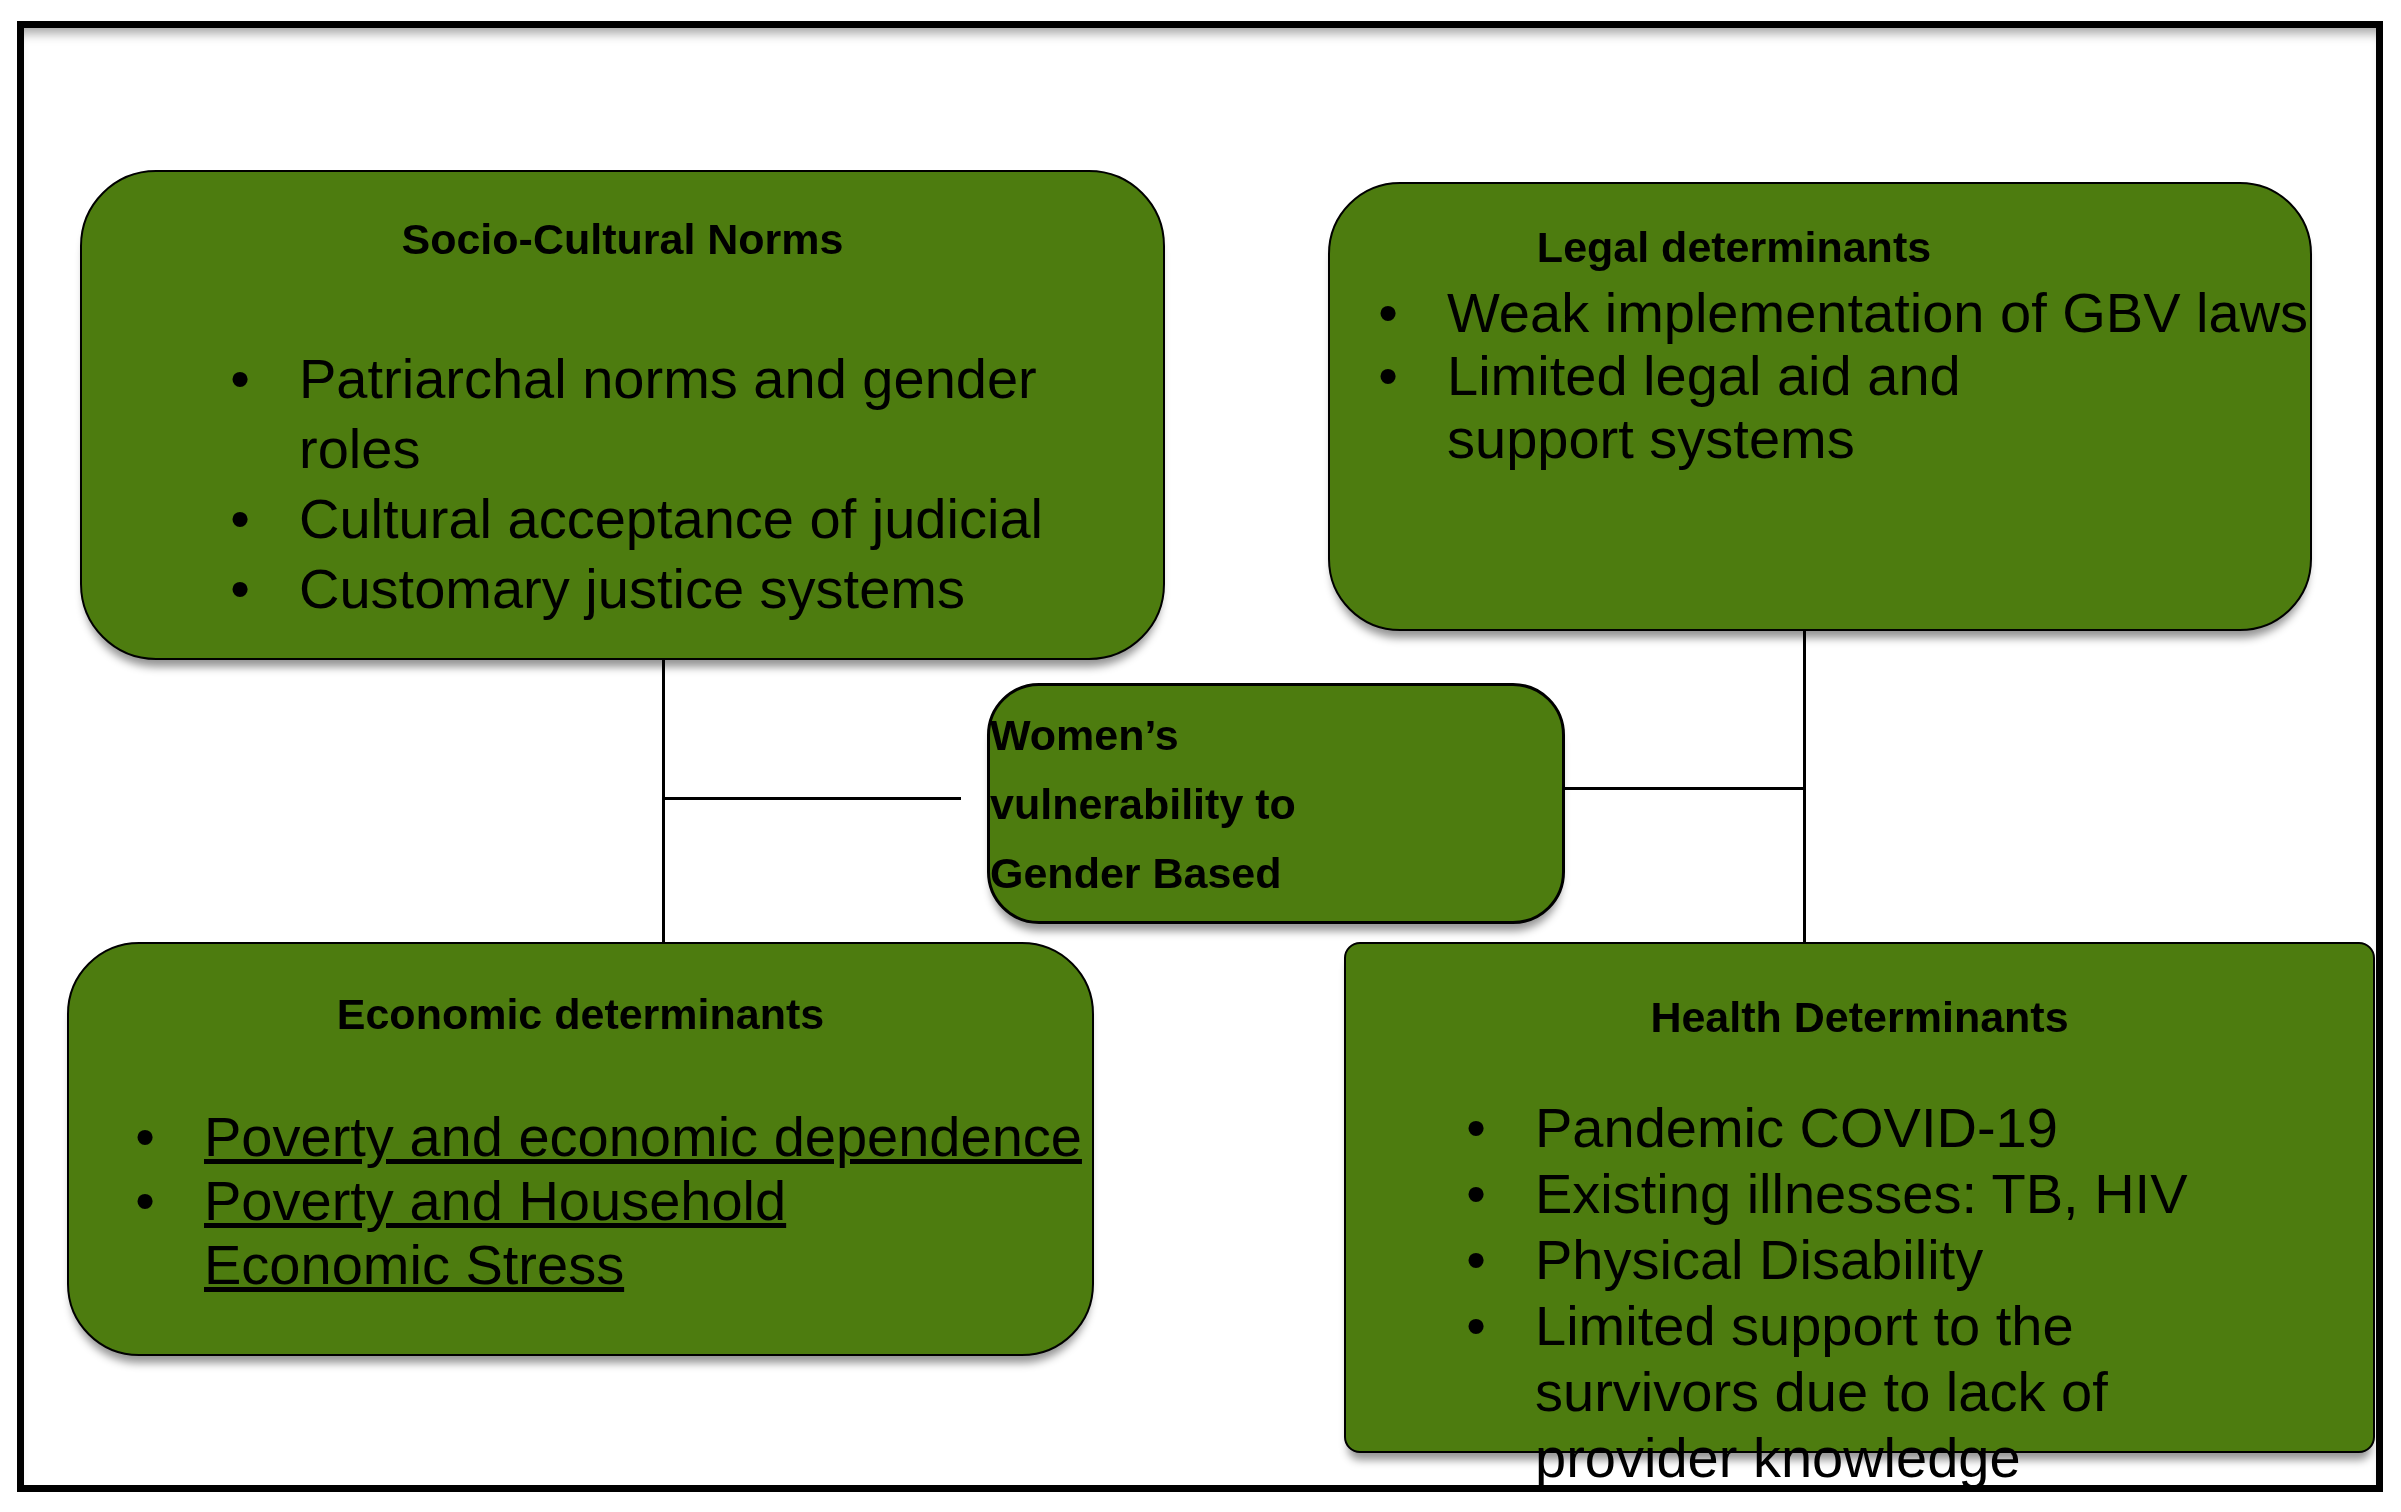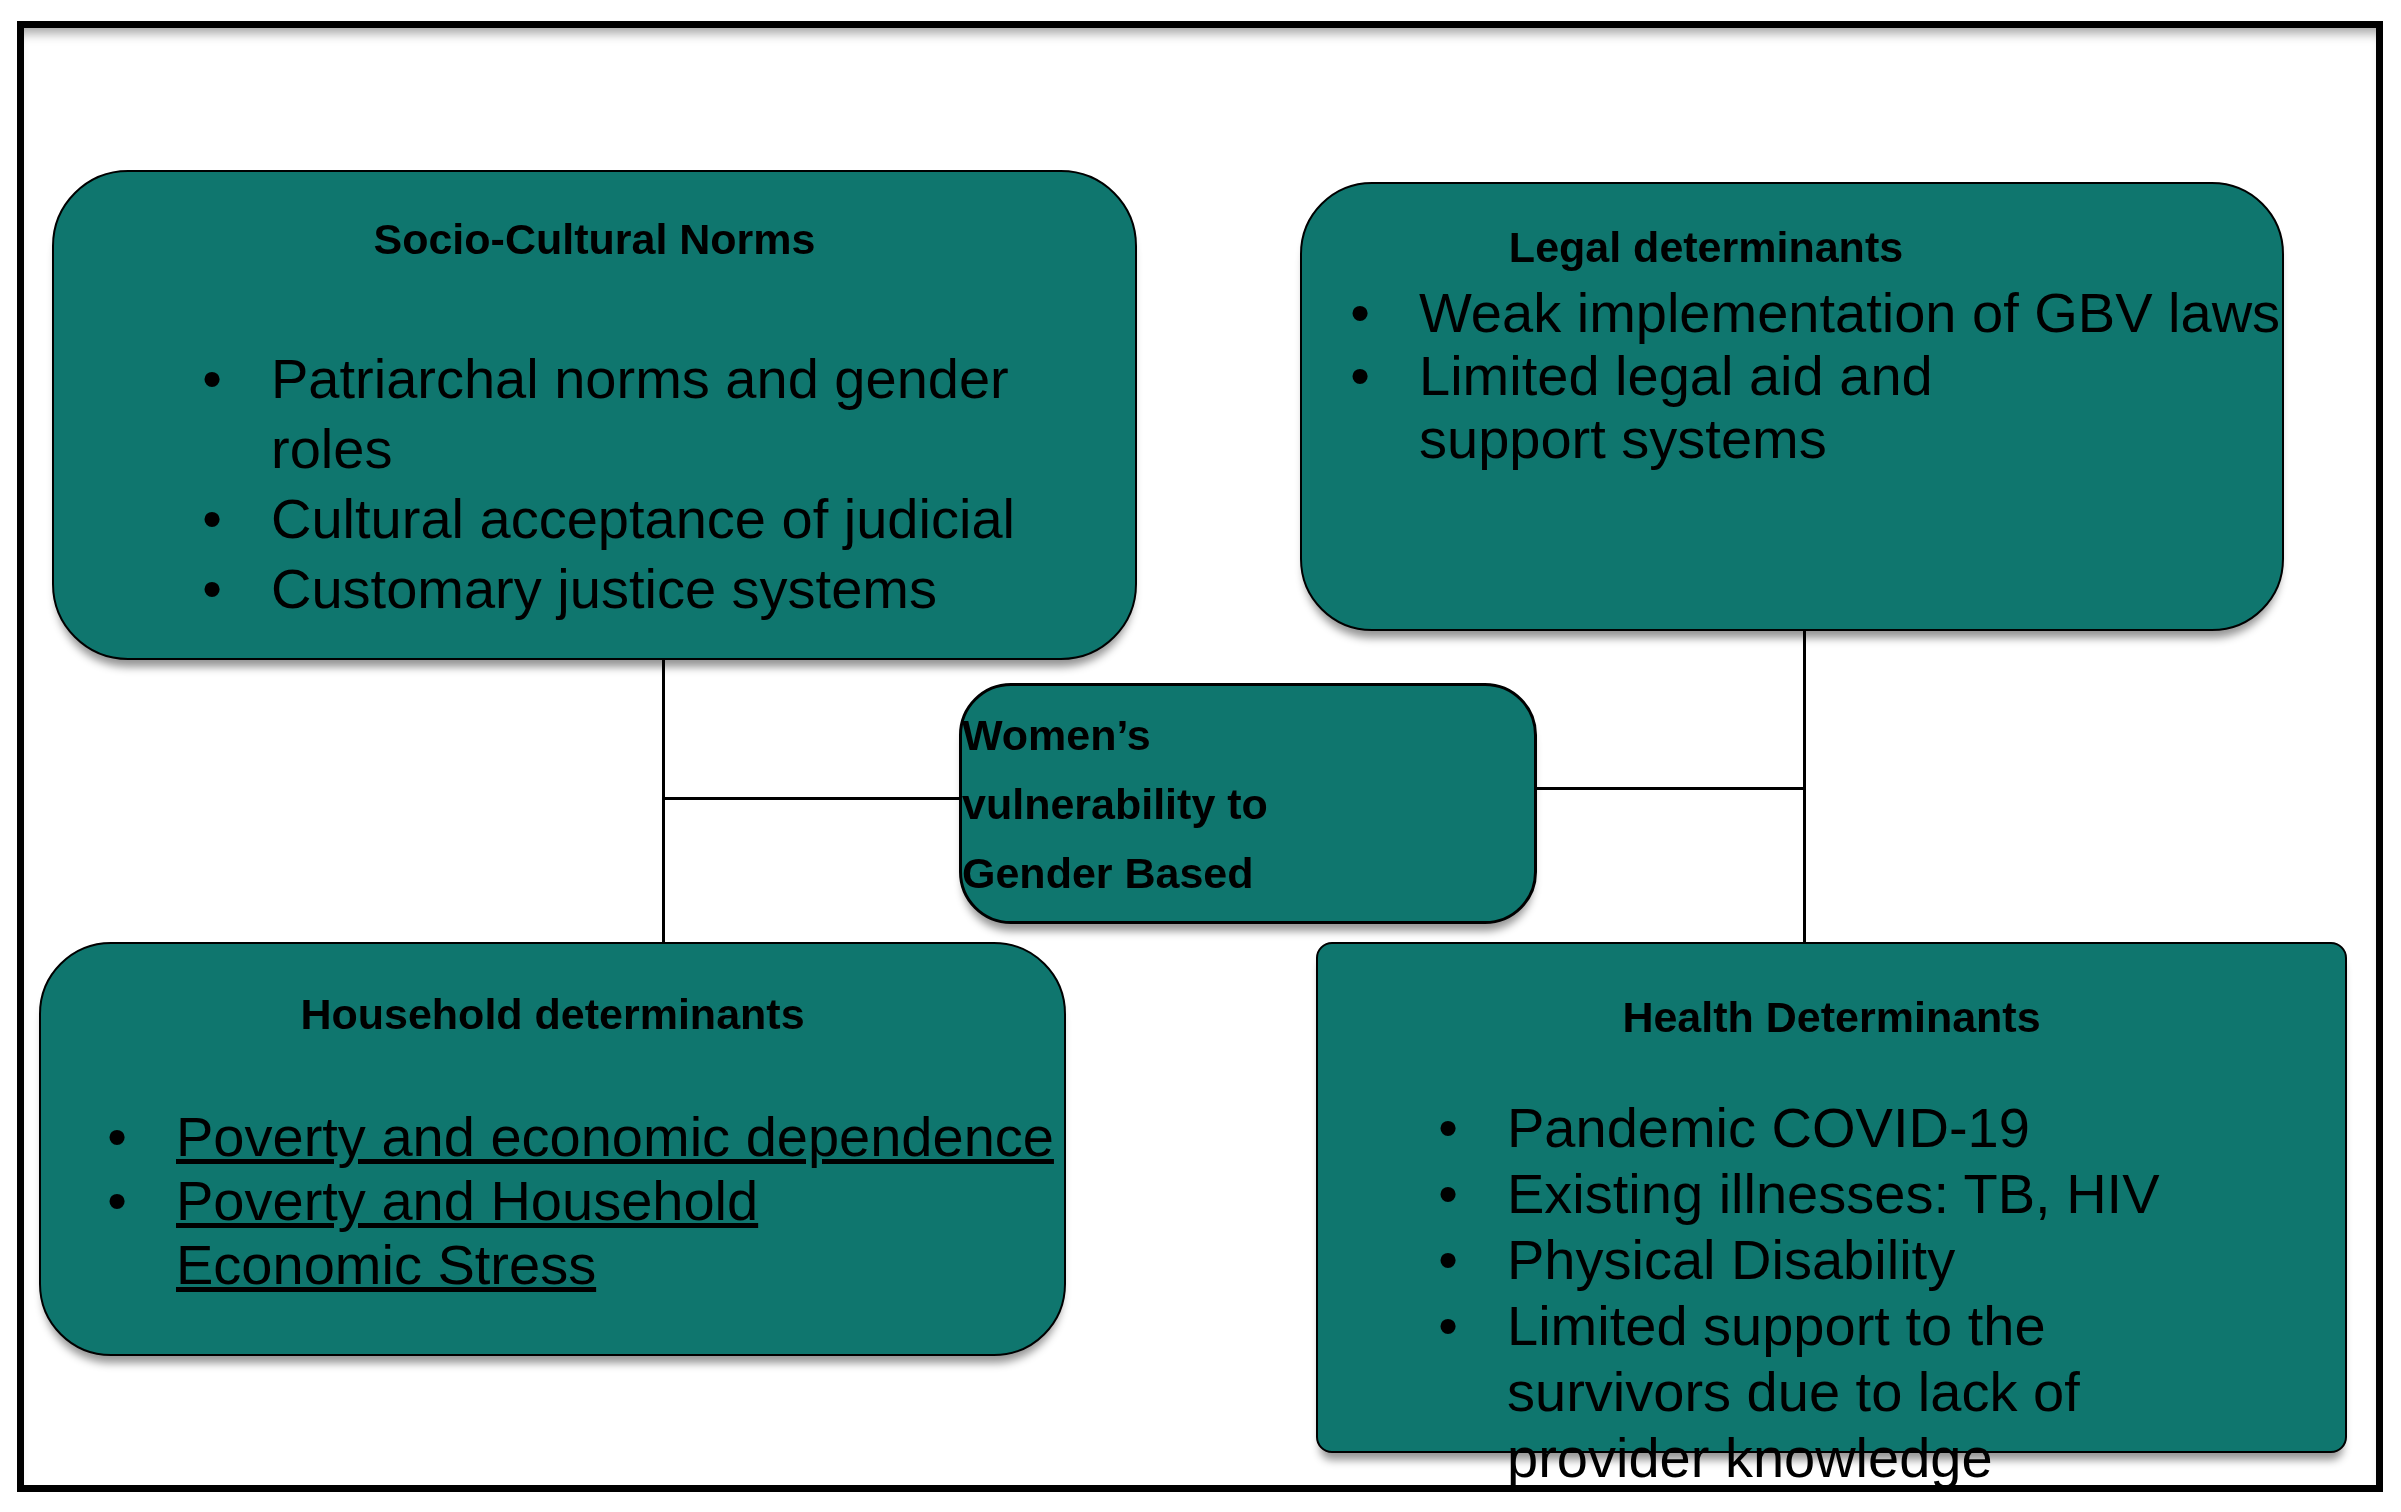--- a/index.html
+++ b/index.html
@@ -27,24 +27,25 @@
     border: 7.6px solid #000000;
     box-sizing: border-box;
     box-shadow: inset 0 12.4px 11px -7px rgba(0,0,0,0.35);
   }
   .connector {
     position: absolute;
     background: #000000;
   }
   .box {
     position: absolute;
-    background: #0f766e;
+    background: #4d7c0f;
     border: 2.8px solid #000000;
     box-sizing: border-box;
     box-shadow: 0 11px 8.3px -4.1px rgba(0,0,0,0.42);
+    margin-left: 28px;
   }
   .box .title {
     font-size: 43px;
     font-weight: bold;
     line-height: 55px;
     text-align: center;
     white-space: nowrap;
   }
   .box ul {
     list-style: none;
@@ -158,21 +159,21 @@
     </ul>
   </div>
 
   <div class="box" id="box-center">
     <div class="center-line">Women’s</div>
     <div class="center-line">vulnerability to</div>
     <div class="center-line">Gender Based</div>
   </div>
 
   <div class="box" id="box-economic">
-    <div class="title">Household determinants</div>
+    <div class="title">Economic determinants</div>
     <ul>
       <li>Poverty and economic dependence</li>
       <li>Poverty and Household Economic Stress</li>
     </ul>
   </div>
 
   <div class="box" id="box-health">
     <div class="title">Health Determinants</div>
     <ul>
       <li>Pandemic COVID-19</li>

